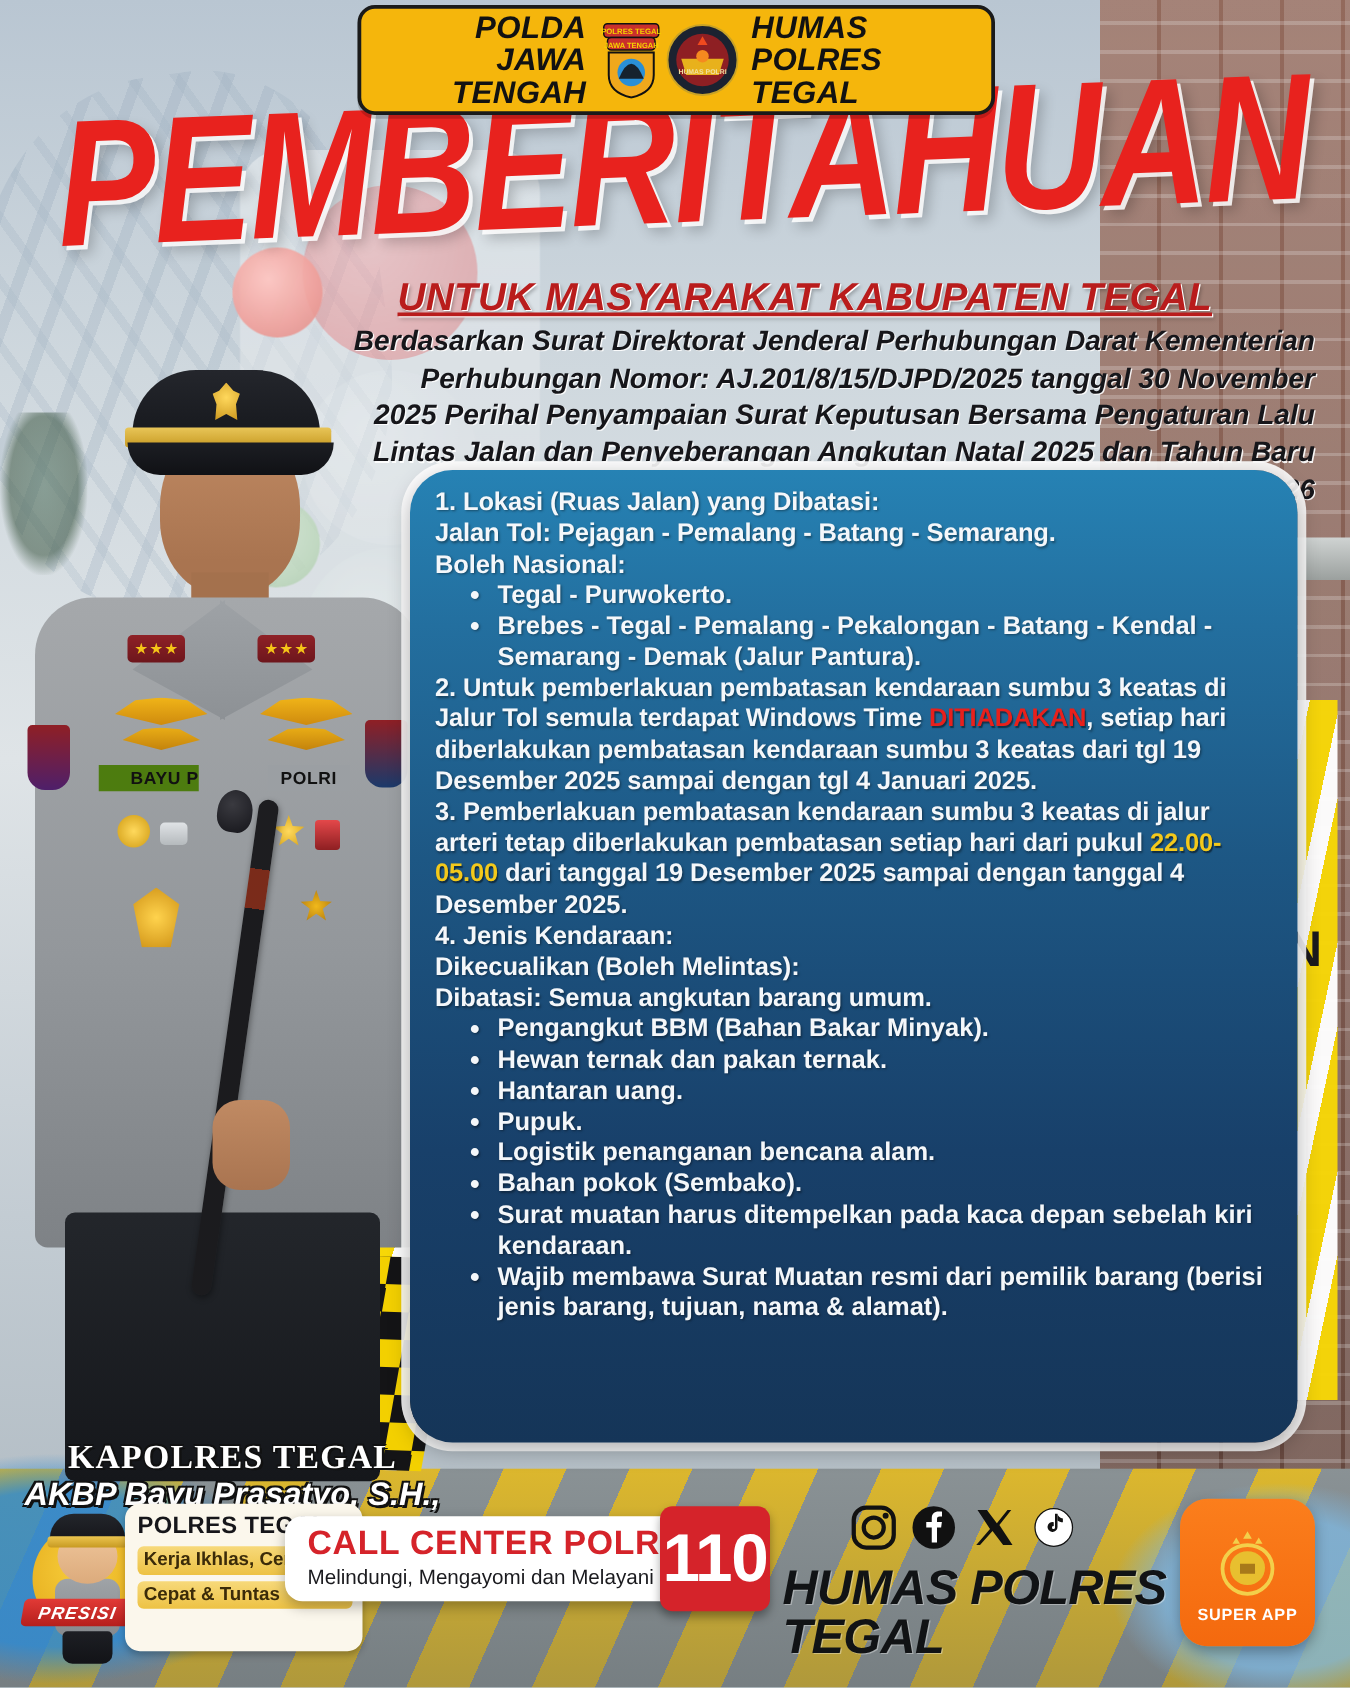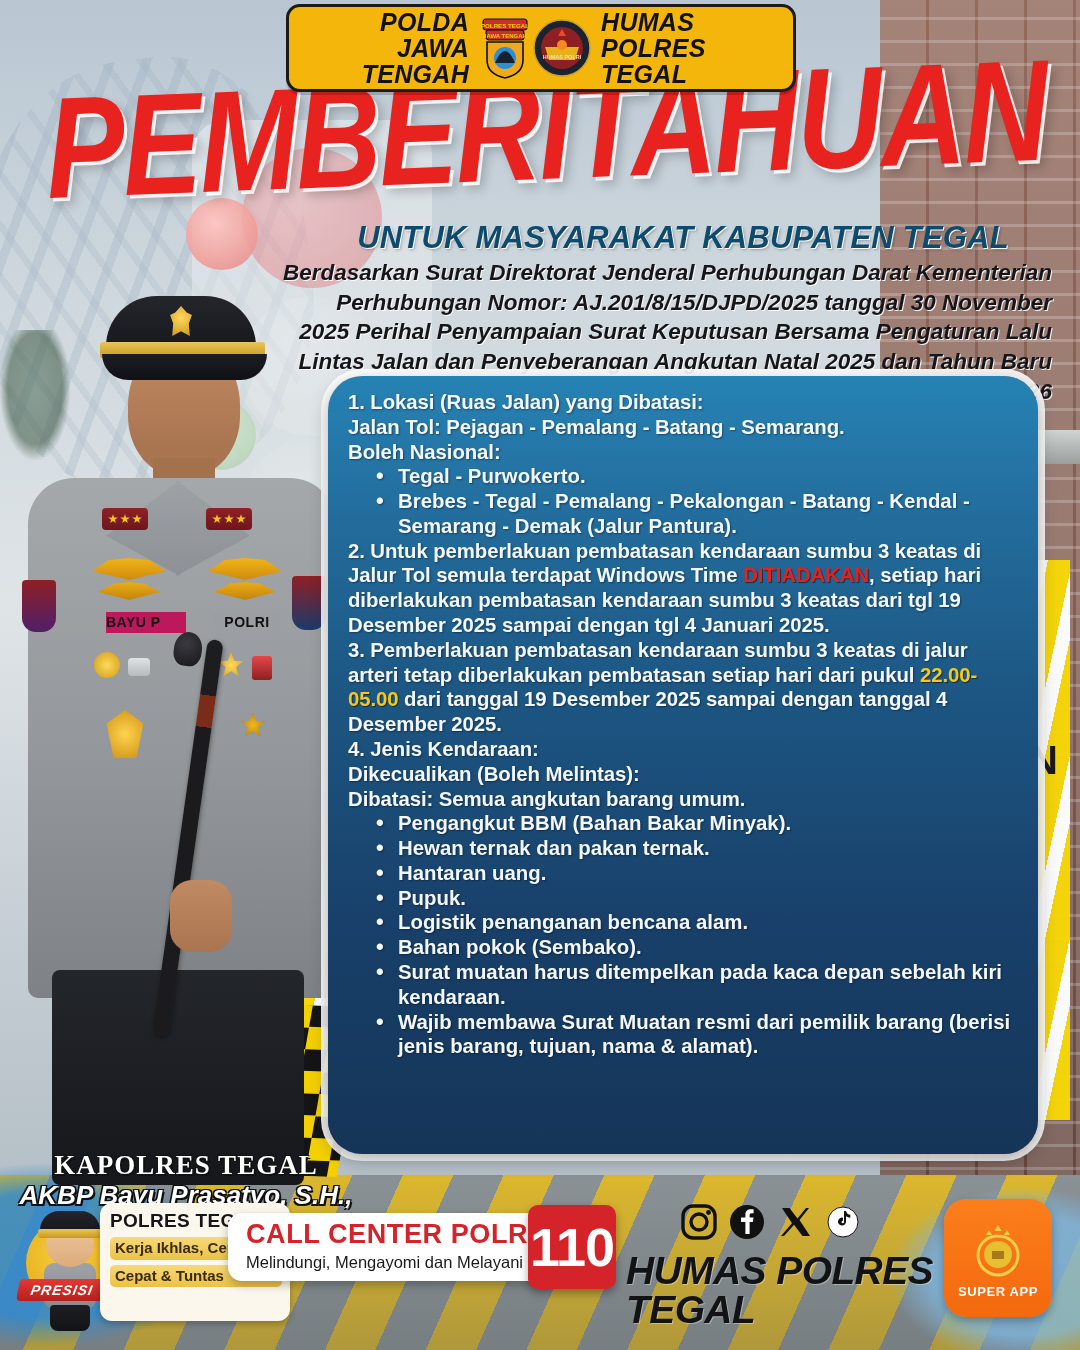--- a/index.html
+++ b/index.html
@@ -166,26 +166,27 @@
     color:#e8221e;
     letter-spacing:-2px;
     transform:rotate(-2.2deg) scaleY(1.22);
     transform-origin:left center;
     text-shadow: 3px 3px 0 rgba(255,255,255,.85), 6px 6px 10px rgba(0,0,0,.22);
     white-space:nowrap;
     z-index:5;
   }
   .subtitle{
     position:absolute; left:318px; top:222px; width:730px;
-    text-align:center;
+    text-align:left;
     font:900 italic 31px/1.05 "Liberation Sans", sans-serif;
-    color:#0c4a6e;
+    color:#b91c1c;
     letter-spacing:.2px;
     text-shadow:1px 1px 0 #fff, 2px 2px 3px rgba(0,0,0,.25);
     z-index:5;
+    text-decoration:underline;
   }
   .lead{
     position:absolute; left:282px; top:258px; width:770px;
     text-align:right;
     font:900 italic 22.5px/1.32 "Liberation Sans", sans-serif;
     color:#16161a;
     text-shadow:1px 1px 0 rgba(255,255,255,.9);
     z-index:5;
   }
 
@@ -242,23 +243,23 @@
     clip-path:polygon(50% 0,61% 35%,98% 35%,68% 57%,79% 91%,50% 70%,21% 91%,32% 57%,2% 35%,39% 35%); }
   .p-wing-l{ left:82px; top:278px; width:74px;height:22px;
     background:linear-gradient(180deg,#f0b418,#cf8b0e); clip-path:polygon(0 60%,22% 10%,50% 0,78% 10%,100% 60%,50% 100%); }
   .p-wing-r{ left:198px; top:278px; width:74px;height:22px;
     background:linear-gradient(180deg,#f0b418,#cf8b0e); clip-path:polygon(0 60%,22% 10%,50% 0,78% 10%,100% 60%,50% 100%); }
   .p-wing2-l{ left:88px; top:302px; width:62px;height:18px; background:linear-gradient(180deg,#e9ad16,#c4830c);
     clip-path:polygon(0 55%,26% 8%,50% 0,74% 8%,100% 55%,50% 100%); }
   .p-wing2-r{ left:204px; top:302px; width:62px;height:18px; background:linear-gradient(180deg,#e9ad16,#c4830c);
     clip-path:polygon(0 55%,26% 8%,50% 0,74% 8%,100% 55%,50% 100%); }
   .nametag{
-    position:absolute; left:96px; top:332px; width:80px; height:21px;
-    background:#be185d; color:#111; font:900 14px/21px "Liberation Sans",sans-serif;
-    text-align:left; letter-spacing:.5px;
+    position:absolute; left:69px; top:332px; width:80px; height:21px;
+    background:#4d7c0f; color:#111; font:900 14px/21px "Liberation Sans",sans-serif;
+    text-align:right; letter-spacing:.5px;
   }
   .polritag{
     position:absolute; left:204px; top:332px; width:66px; height:21px;
     background:#9b9fa3; color:#111; font:900 14px/21px "Liberation Sans",sans-serif;
     text-align:center; letter-spacing:.5px;
   }
   .p-propam{
     left:12px; top:300px; width:34px;height:52px;
     background:linear-gradient(180deg,#8f1f25,#4e1f6a);
     border-radius:4px 4px 14px 14px;

